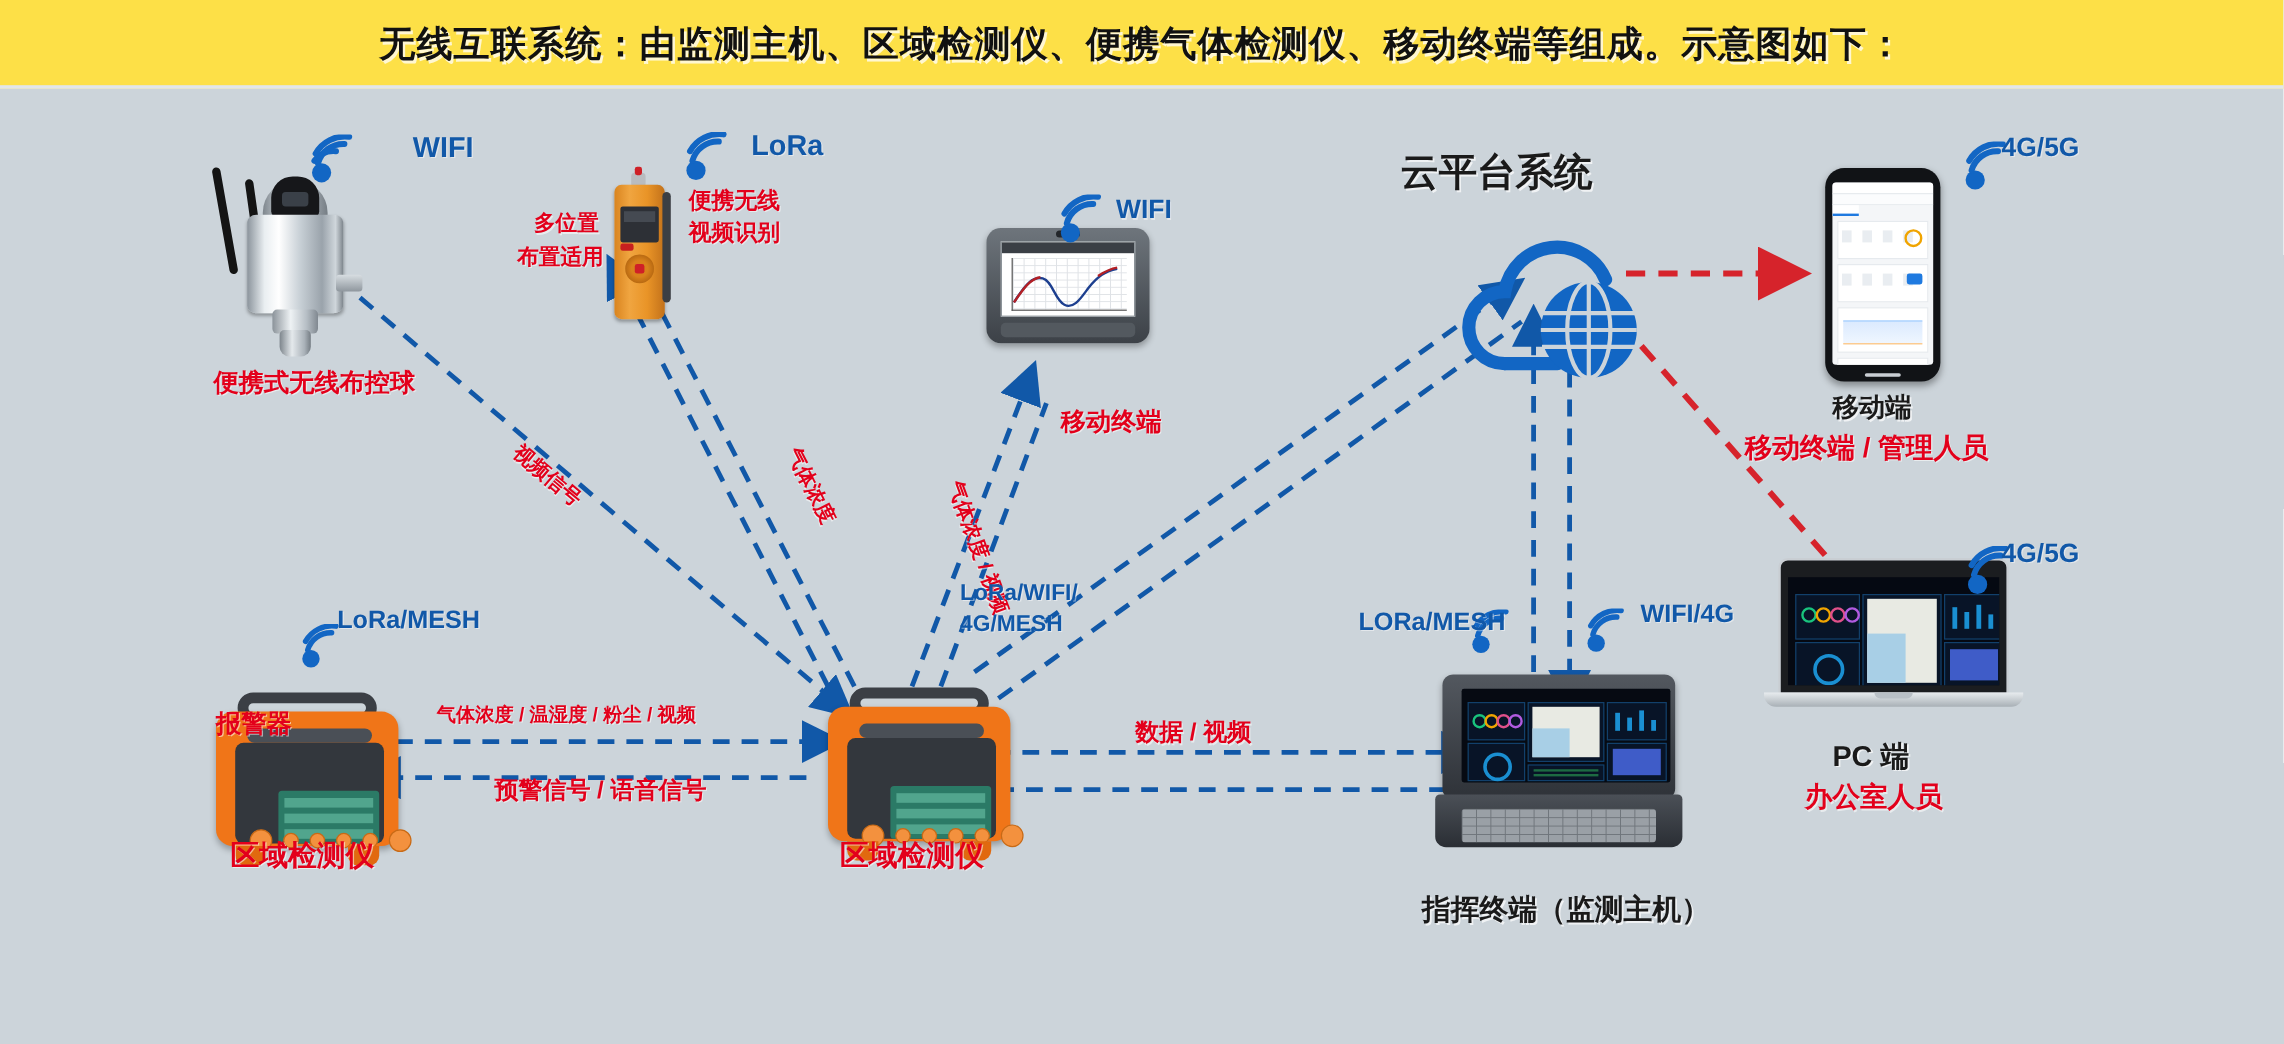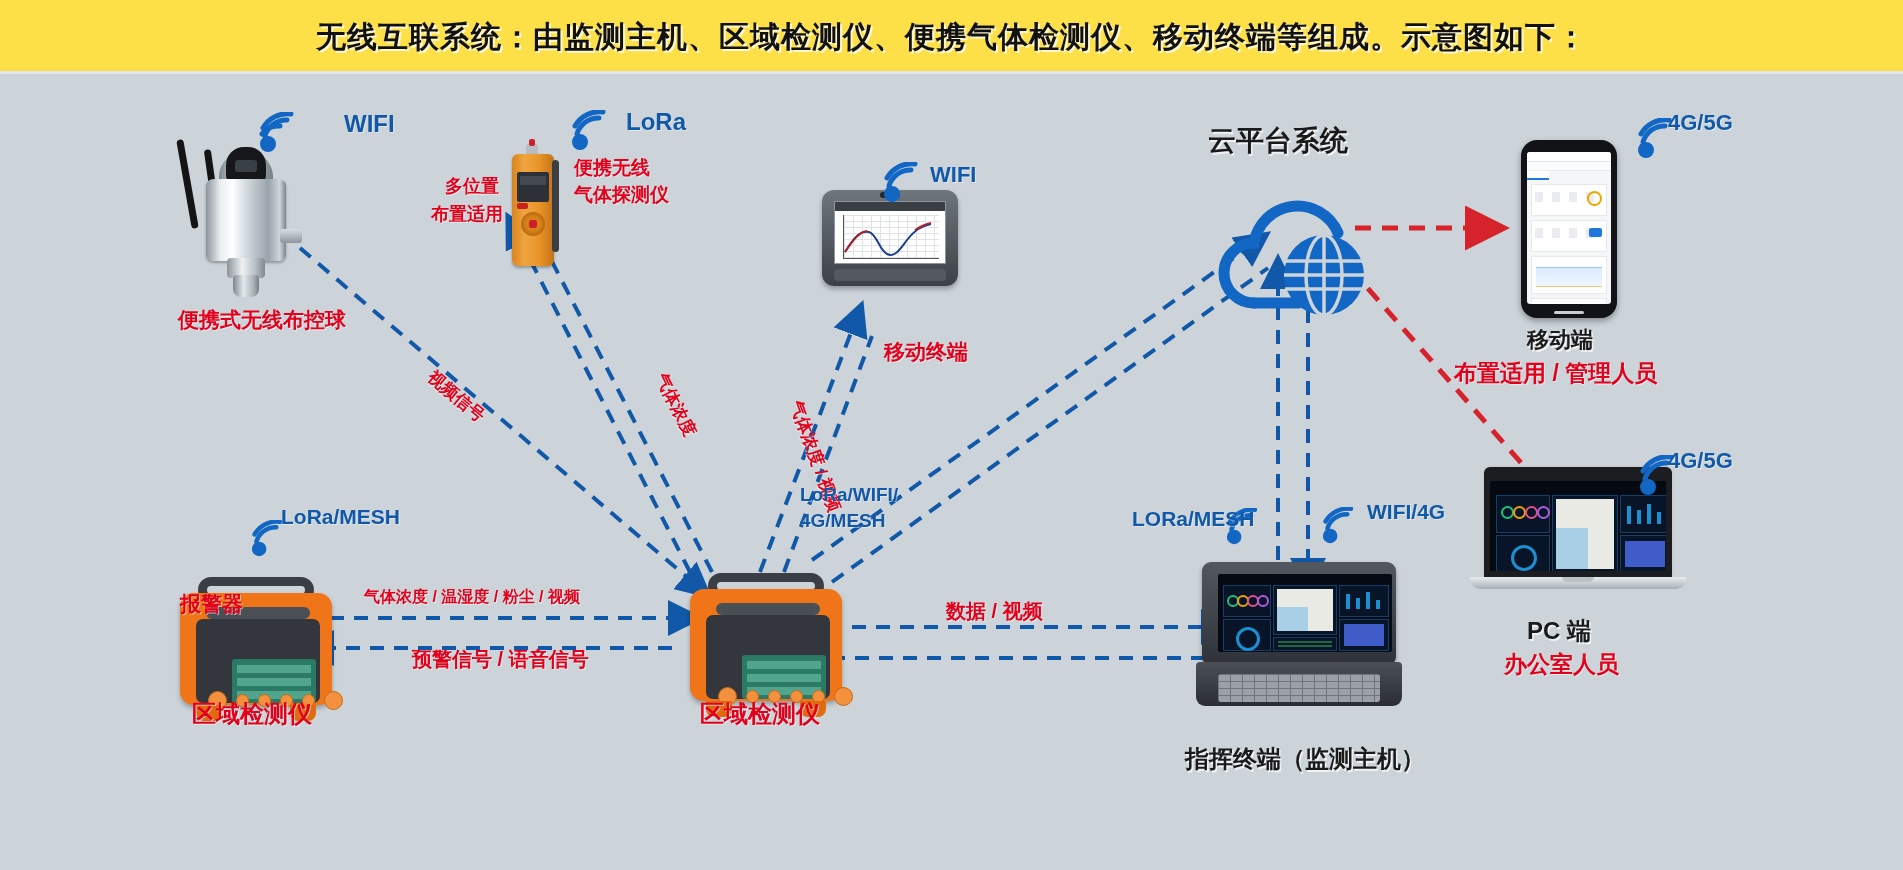--- a/index.html
+++ b/index.html
@@ -217,21 +217,21 @@
     <svg width="44" height="42" viewBox="0 0 44 42">
       <circle cx="10" cy="32" r="8" fill="#1266c4"></circle>
       <path d="M7 24 A22 22 0 0 1 29 8" stroke="#1266c4" stroke-width="5" fill="none" stroke-linecap="round"></path>
       <path d="M5 16 A28 28 0 0 1 33 2" stroke="#1266c4" stroke-width="5" fill="none" stroke-linecap="round"></path>
     </svg>
   </div>
   <div class="lbl blue" style="left:626px;top:108px;font-size:24px;">LoRa</div>
   <div class="lbl red" style="left:445px;top:176px;font-size:18px;text-align:center;">多位置</div>
   <div class="lbl red" style="left:431px;top:204px;font-size:18px;">布置适用</div>
   <div class="lbl red" style="left:574px;top:157px;font-size:19px;">便携无线</div>
-  <div class="lbl red" style="left:574px;top:184px;font-size:19px;">气体探测仪</div>
+  <div class="lbl red" style="left:574px;top:184px;font-size:19px;">视频识别</div>
 
   <div class="dev tablet" style="left:822px;top:190px;">
     <div class="tb-shell"></div>
     <div class="tb-cam"></div>
     <div class="tb-screen">
       <div class="tb-bar"></div>
       <div class="tb-grid"></div>
       <svg width="112" height="63" style="position:absolute;left:0;top:0;">
         <path d="M10 50 C20 34 26 28 34 30 C42 32 44 48 52 52 C60 56 66 46 72 38 C80 28 86 24 96 22" stroke="#1d3f8f" stroke-width="2" fill="none"></path>
         <path d="M10 50 C18 38 24 30 32 29" stroke="#b32025" stroke-width="2" fill="none"></path>
@@ -243,21 +243,21 @@
   <div class="wifi" style="left:882px;top:162px;">
     <svg width="44" height="42" viewBox="0 0 44 42">
       <circle cx="10" cy="32" r="8" fill="#1266c4"></circle>
       <path d="M7 24 A22 22 0 0 1 29 8" stroke="#1266c4" stroke-width="5" fill="none" stroke-linecap="round"></path>
       <path d="M5 16 A28 28 0 0 1 33 2" stroke="#1266c4" stroke-width="5" fill="none" stroke-linecap="round"></path>
     </svg>
   </div>
   <div class="lbl blue" style="left:930px;top:162px;font-size:22px;">WIFI</div>
   <div class="lbl red" style="left:852px;top:340px;font-size:21px;margin-left:32px;">移动终端</div>
 
-  <div class="lbl dark" style="left:1208px;top:125px;font-size:28px;">云平台系统</div>
+  <div class="lbl dark" style="left:1167px;top:125px;font-size:32px;">云平台系统</div>
   <div class="dev cloudwrap" style="left:1212px;top:175px;">
     <svg width="186" height="140" viewBox="0 0 186 140">
       <path d="M42 128 A30 30 0 0 1 42 68 A44 44 0 0 1 126 58" stroke="#1266c4" stroke-width="11" fill="none" stroke-linecap="round"></path>
       <line x1="42" y1="128" x2="86" y2="128" stroke="#1266c4" stroke-width="11" stroke-linecap="round"></line>
       <g>
         <circle cx="112" cy="100" r="40" fill="#1266c4"></circle>
         <ellipse cx="112" cy="100" rx="18" ry="40" fill="none" stroke="#ccd4da" stroke-width="3.5"></ellipse>
         <line x1="112" y1="60" x2="112" y2="140" stroke="#ccd4da" stroke-width="3.5"></line>
         <line x1="73" y1="86" x2="151" y2="86" stroke="#ccd4da" stroke-width="3.5"></line>
         <line x1="72" y1="100" x2="152" y2="100" stroke="#ccd4da" stroke-width="3.5"></line>
@@ -299,21 +299,21 @@
   </div>
   <div class="wifi" style="left:1636px;top:118px;">
     <svg width="44" height="42" viewBox="0 0 44 42">
       <circle cx="10" cy="32" r="8" fill="#1266c4"></circle>
       <path d="M7 24 A22 22 0 0 1 29 8" stroke="#1266c4" stroke-width="5" fill="none" stroke-linecap="round"></path>
       <path d="M5 16 A28 28 0 0 1 33 2" stroke="#1266c4" stroke-width="5" fill="none" stroke-linecap="round"></path>
     </svg>
   </div>
   <div class="lbl blue" style="left:1668px;top:110px;font-size:22px;">4G/5G</div>
   <div class="lbl dark" style="left:1527px;top:327px;font-size:22px;">移动端</div>
-  <div class="lbl red" style="left:1454px;top:360px;font-size:23px;">布置适用 / 管理人员</div>
+  <div class="lbl red" style="left:1454px;top:360px;font-size:23px;">移动终端 / 管理人员</div>
 
   <div class="dev macbook" style="left:1470px;top:465px;">
     <div class="mb-lid">
       <div class="mb-scr">
         <div class="dbpanel" style="left:6px;top:14px;width:52px;height:36px;">
           <div class="dbring" style="left:4px;top:10px;width:9px;height:9px;border-color:#19c37d;"></div>
           <div class="dbring" style="left:16px;top:10px;width:9px;height:9px;border-color:#f0a400;"></div>
           <div class="dbring" style="left:28px;top:10px;width:9px;height:9px;border-color:#e0508a;"></div>
           <div class="dbring" style="left:40px;top:10px;width:9px;height:9px;border-color:#b15be0;"></div>
         </div>

